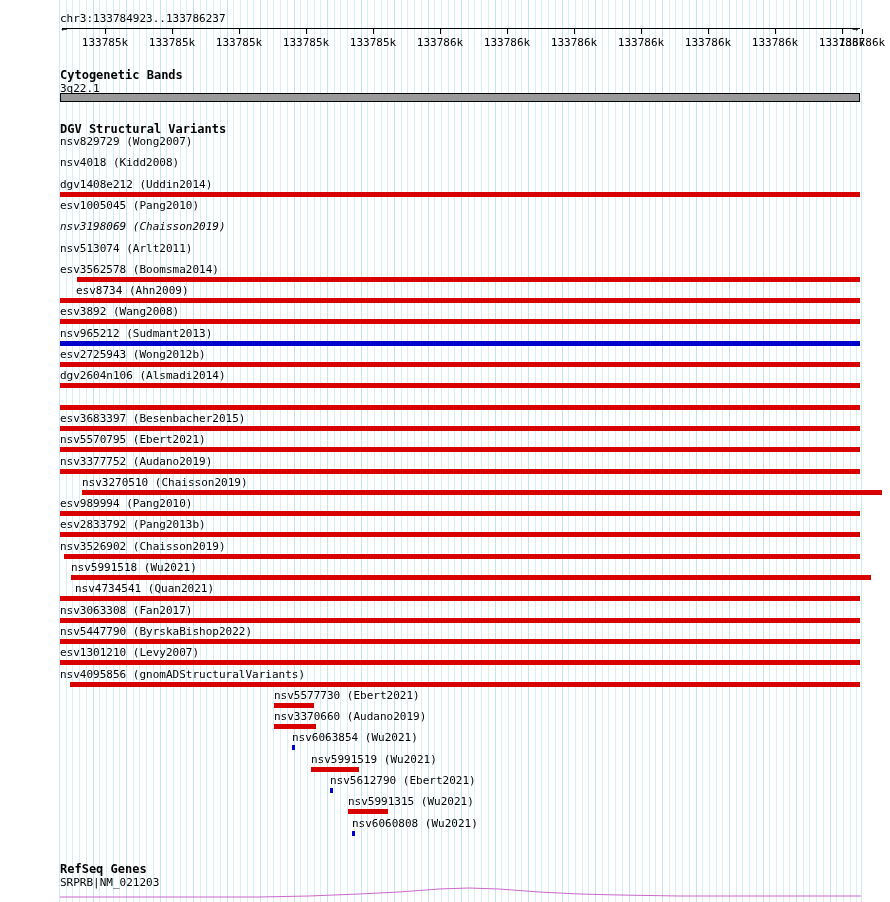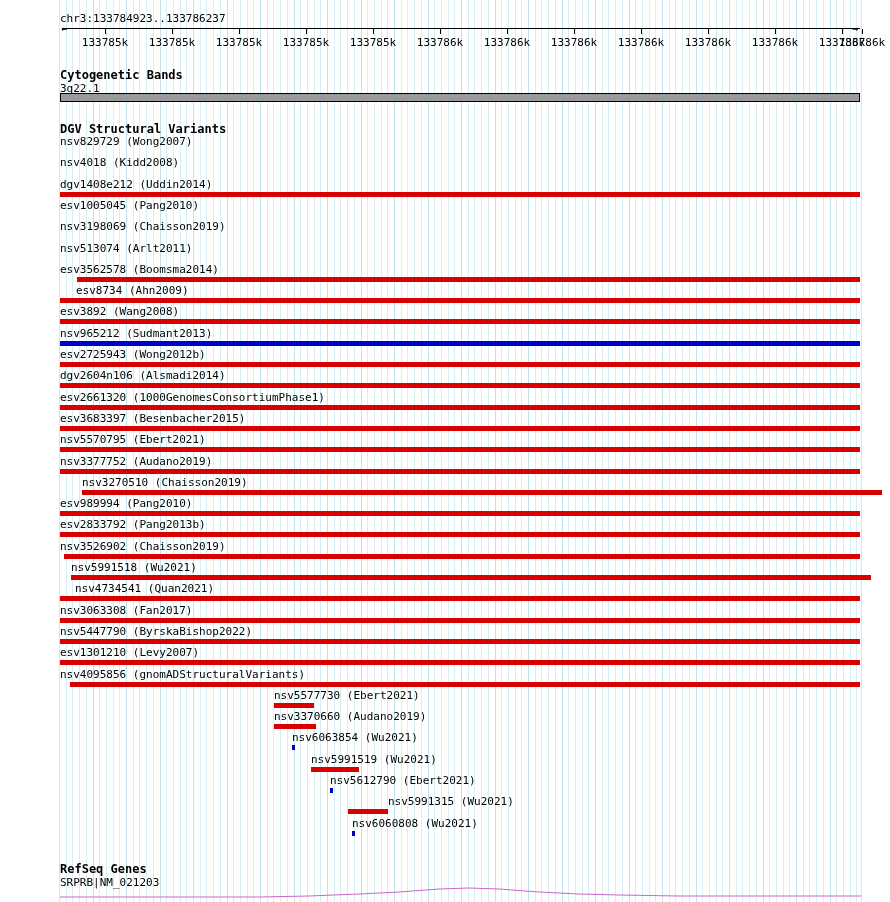--- a/index.html
+++ b/index.html
@@ -208,21 +208,21 @@
       <div class="trackrow" style="top:156.3px;height:21.3px;">
         <div class="trklabel" style="left:60px;top:0px;">nsv4018 (Kidd2008)</div>
       </div>
       <div class="trackrow" style="top:177.6px;height:21.3px;">
         <div class="trklabel" style="left:60px;top:0px;">dgv1408e212 (Uddin2014)</div>
         <div class="trkbar" style="left:60px;top:14px;width:800px;background:#d90000;"></div>
       </div>
       <div class="trackrow" style="top:198.9px;height:21.3px;">
         <div class="trklabel" style="left:60px;top:0px;">esv1005045 (Pang2010)</div>
       </div>
-      <div class="trackrow" style="top:220.2px;height:21.3px;">
+      <div class="trackrow" style="top:220.2px;height:21.3px;font-style:italic;">
         <div class="trklabel" style="left:60px;top:0px;">nsv3198069 (Chaisson2019)</div>
       </div>
       <div class="trackrow" style="top:241.5px;height:21.3px;">
         <div class="trklabel" style="left:60px;top:0px;">nsv513074 (Arlt2011)</div>
       </div>
       <div class="trackrow" style="top:262.8px;height:21.3px;">
         <div class="trklabel" style="left:60px;top:0px;">esv3562578 (Boomsma2014)</div>
         <div class="trkbar" style="left:77px;top:14px;width:783px;background:#d90000;"></div>
       </div>
       <div class="trackrow" style="top:284.1px;height:21.3px;">
@@ -239,21 +239,20 @@
       </div>
       <div class="trackrow" style="top:348.0px;height:21.3px;">
         <div class="trklabel" style="left:60px;top:0px;">esv2725943 (Wong2012b)</div>
         <div class="trkbar" style="left:60px;top:14px;width:800px;background:#d90000;"></div>
       </div>
       <div class="trackrow" style="top:369.3px;height:21.3px;">
         <div class="trklabel" style="left:60px;top:0px;">dgv2604n106 (Alsmadi2014)</div>
         <div class="trkbar" style="left:60px;top:14px;width:800px;background:#d90000;"></div>
       </div>
       <div class="trackrow" style="top:390.6px;height:21.3px;">
-        <div class="trklabel" style="left:60px;top:0px;">esv2661320 (1000GenomesConsortiumPhase1)</div>
         <div class="trkbar" style="left:60px;top:14px;width:800px;background:#d90000;"></div>
       </div>
       <div class="trackrow" style="top:411.9px;height:21.3px;">
         <div class="trklabel" style="left:60px;top:0px;">esv3683397 (Besenbacher2015)</div>
         <div class="trkbar" style="left:60px;top:14px;width:800px;background:#d90000;"></div>
       </div>
       <div class="trackrow" style="top:433.2px;height:21.3px;text-align:right;">
         <div class="trklabel" style="left:60px;top:0px;">nsv5570795 (Ebert2021)</div>
         <div class="trkbar" style="left:60px;top:14px;width:800px;background:#d90000;"></div>
       </div>
@@ -315,21 +314,21 @@
       </div>
       <div class="trackrow" style="top:752.7px;height:21.3px;">
         <div class="trklabel" style="left:311px;top:0px;">nsv5991519 (Wu2021)</div>
         <div class="trkbar" style="left:311px;top:14px;width:48px;background:#d90000;"></div>
       </div>
       <div class="trackrow" style="top:774.0px;height:21.3px;">
         <div class="trklabel" style="left:330px;top:0px;">nsv5612790 (Ebert2021)</div>
         <div class="trkbar" style="left:330px;top:14px;width:3px;background:#0000cc;"></div>
       </div>
       <div class="trackrow" style="top:795.3px;height:21.3px;">
-        <div class="trklabel" style="left:348px;top:0px;margin-left:40px;">nsv5991315 (Wu2021)</div>
+        <div class="trklabel" style="left:348px;top:0px;">nsv5991315 (Wu2021)</div>
         <div class="trkbar" style="left:348px;top:14px;width:40px;background:#d90000;"></div>
       </div>
       <div class="trackrow" style="top:816.6px;height:21.3px;">
         <div class="trklabel" style="left:352px;top:0px;">nsv6060808 (Wu2021)</div>
         <div class="trkbar" style="left:352px;top:14px;width:3px;background:#0000cc;"></div>
       </div>
     </div>
 
   <div class="sectiontitle" style="left:60px;top:862px;">RefSeq Genes</div>
   <div class="genelabel" style="left:60px;top:876px;">SRPRB|NM_021203</div>

